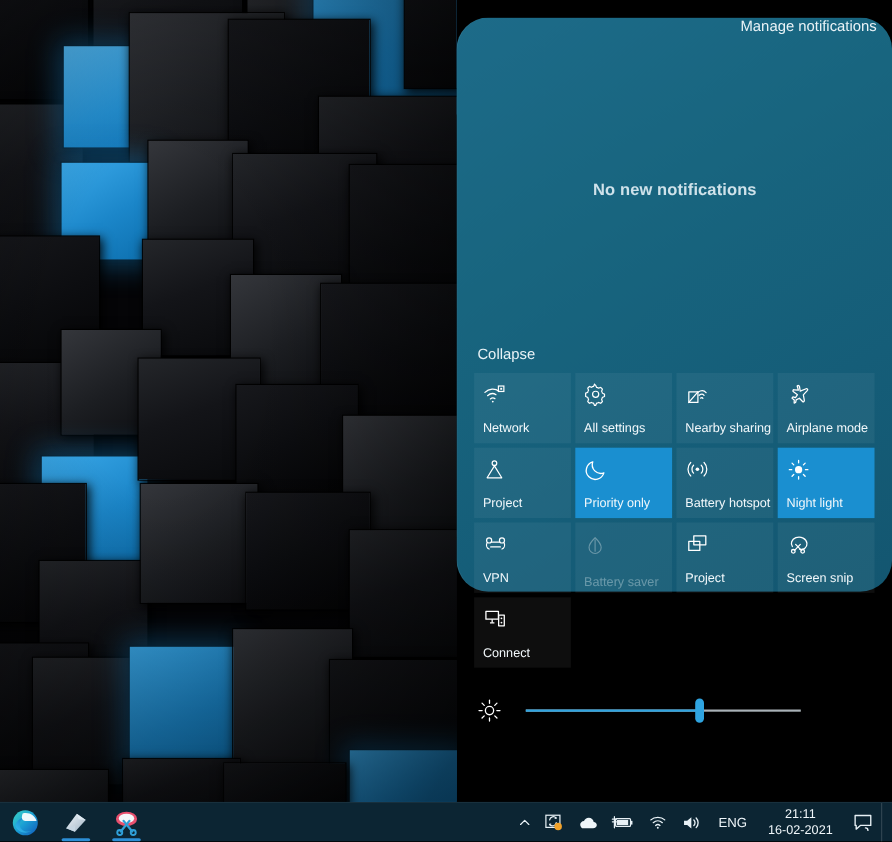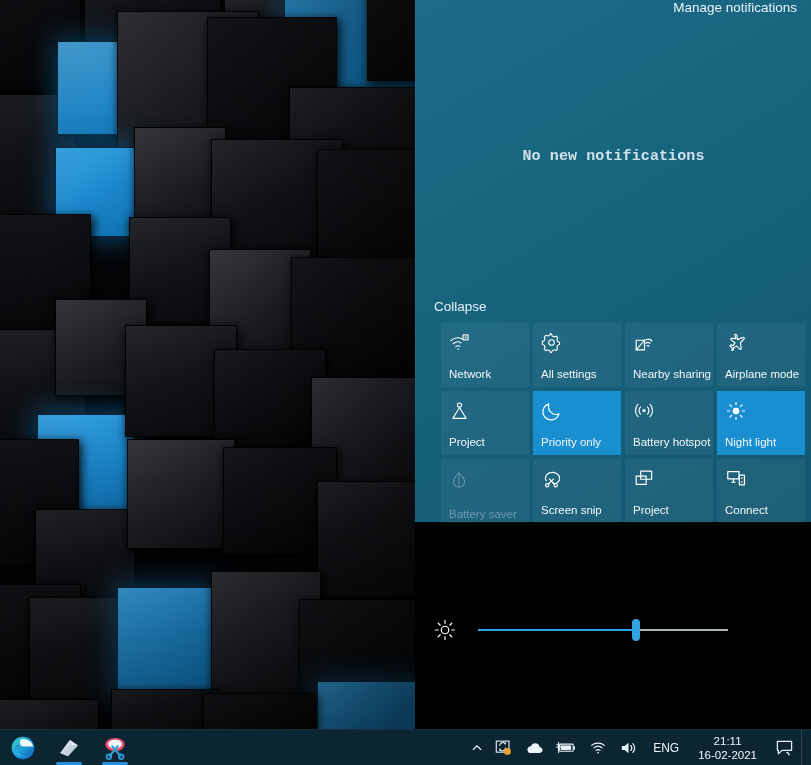--- a/index.html
+++ b/index.html
@@ -41,59 +41,58 @@
     background:linear-gradient(160deg,#4fb4ee 0%,#2490d2 60%,#1274b4 100%);
   }
   #vignette {
     position:absolute; inset:0;
     background:radial-gradient(ellipse at 35% 40%, rgba(0,0,0,0) 25%, rgba(0,0,0,0.55) 95%);
     pointer-events:none;
   }
 
   
   #action-center {
-    position:absolute; left:415px; top:0;
+    position:absolute; left:415px; top:16px;
     width:396px; height:522px;
     background:linear-gradient(150deg,#1d6b89 0%,#18657f 35%,#155d78 70%,#135670 100%);
     border-left:1px solid rgba(255,255,255,0.07);
-    display:flex; flex-direction:column;
+    display:flex; flex-direction:column;border-radius:29px;
   }
   #manage-row {
     height:46px;
     display:flex; align-items:center; justify-content:flex-end;
     padding-right:14px;
   }
   #manage-notifications {
     color:#eaf3f7; font-size:13.5px;
     cursor:pointer;
   }
   #notif-area {
     flex:0 0 auto;
     height:282px;
     display:flex; align-items:center; justify-content:center;
   }
   #no-new-notifications {
     color:#cfe2ea; font-size:15px; font-weight:600;
     letter-spacing:0.1px;
-    font-family:Liberation Mono, monospace;
   }
   #collapse-row {
     padding:0 0 8px 18px;
   }
   #collapse-link {
     color:#e8f2f6; font-size:13.5px; cursor:pointer;margin-top:32px;
   }
 
   
   #tile-grid {
     display:grid;
     grid-template-columns:repeat(4, 92px);
     grid-auto-rows:68px;
     gap:0px;
-    padding-left:25px;
+    padding-left:15px;
   }
   .tile {
     position:relative;
     width:88px; height:64px;
     margin:0 4px 4px 0;
     background:rgba(255,255,255,0.055);
     display:flex; flex-direction:column;
     justify-content:space-between;
     padding:9px 7px 6px 8px;
     cursor:pointer;
@@ -358,49 +357,62 @@
         </div>
         <div class="tile on">
           <div class="tile-icon">
             <svg width="22" height="22" viewBox="0 0 24 24" fill="none" stroke="currentColor" stroke-width="1.3" stroke-linecap="round">
               <circle cx="12" cy="12" r="3.6" fill="currentColor" stroke="none"></circle>
               <path d="M12 2.8v2.4M12 18.8v2.4M2.8 12h2.4M18.8 12h2.4M5.5 5.5l1.7 1.7M16.8 16.8l1.7 1.7M18.5 5.5l-1.7 1.7M7.2 16.8l-1.7 1.7"></path>
             </svg>
           </div>
           <div class="tile-label">Night light</div>
         </div>
+        <div class="tile">
+          <div class="tile-icon">
+            <svg width="23" height="20" viewBox="0 0 26 20" fill="none" stroke="currentColor" stroke-width="1.25" stroke-linecap="round">
+              <circle cx="6.4" cy="7" r="2.6"></circle>
+              <circle cx="19.6" cy="7" r="2.6"></circle>
+              <path d="M8.6 8.6 L17.4 8.6"></path>
+              <path d="M4.2 9.4 C3 12.4 4.4 15 6.4 15.8"></path>
+              <path d="M21.8 9.4 C23 12.4 21.6 15 19.6 15.8"></path>
+              <path d="M8 13.6 L18 13.6"></path>
+            </svg>
+          </div>
+          <div class="tile-label">VPN</div>
+        </div>
         <div class="tile disabled">
           <div class="tile-icon">
             <svg width="20" height="22" viewBox="0 0 24 24" fill="none" stroke="currentColor" stroke-width="1.25" stroke-linecap="round">
               <path d="M12 4.6 C16.6 9 18.6 12.4 18.6 15.2 a6.6 6.6 0 0 1-13.2 0 C5.4 12.4 7.4 9 12 4.6z"></path>
               <path d="M12 7 L12 19.4"></path>
             </svg>
           </div>
           <div class="tile-label">Battery saver</div>
+        </div>
+        <div class="tile">
+          <div class="tile-icon">
+            <svg width="22" height="20" viewBox="0 0 24 22" fill="none" stroke="currentColor" stroke-width="1.3" stroke-linejoin="round">
+              <rect x="8.4" y="3.4" width="12" height="9"></rect>
+              <rect x="3.4" y="9" width="11" height="9"></rect>
+            </svg>
+          </div>
+          <div class="tile-label">Project</div>
         </div>
         <div class="tile">
           <div class="tile-icon">
             <svg width="23" height="21" viewBox="0 0 26 22" fill="none" stroke="currentColor" stroke-width="1.3" stroke-linecap="round">
               <path d="M6 13.6 C4 11 5 6.2 9.6 4.6 14.8 2.8 20.6 5.6 21 10.4 21.4 14.6 17.6 17.6 13.4 16.4"></path>
               <path d="M9.4 11.4 L15.6 17.8"></path>
               <path d="M14.2 11.4 L8 17.8"></path>
               <circle cx="16.6" cy="18.6" r="1.9"></circle>
               <circle cx="7" cy="18.6" r="1.9"></circle>
             </svg>
           </div>
           <div class="tile-label">Screen snip</div>
-        </div>
-        <div class="tile">
-          <div class="tile-icon">
-            <svg width="22" height="20" viewBox="0 0 24 22" fill="none" stroke="currentColor" stroke-width="1.3" stroke-linejoin="round">
-              <rect x="8.4" y="3.4" width="12" height="9"></rect>
-              <rect x="3.4" y="9" width="11" height="9"></rect>
-            </svg>
-          </div>
-          <div class="tile-label">Project</div>
         </div>
         <div class="tile">
           <div class="tile-icon">
             <svg width="22" height="21" viewBox="0 0 24 22" fill="none" stroke="currentColor" stroke-width="1.3" stroke-linejoin="round">
               <path d="M3 3.6 H15.4 V11.4 H3 Z"></path>
               <path d="M7 15 H11.4"></path>
               <path d="M9.2 11.4 V15"></path>
               <rect x="15.6" y="7.4" width="5.6" height="10.6"></rect>
               <circle cx="18.4" cy="10.6" r="0.9" fill="currentColor" stroke="none"></circle>
               <circle cx="18.4" cy="14.8" r="0.9" fill="currentColor" stroke="none"></circle>

